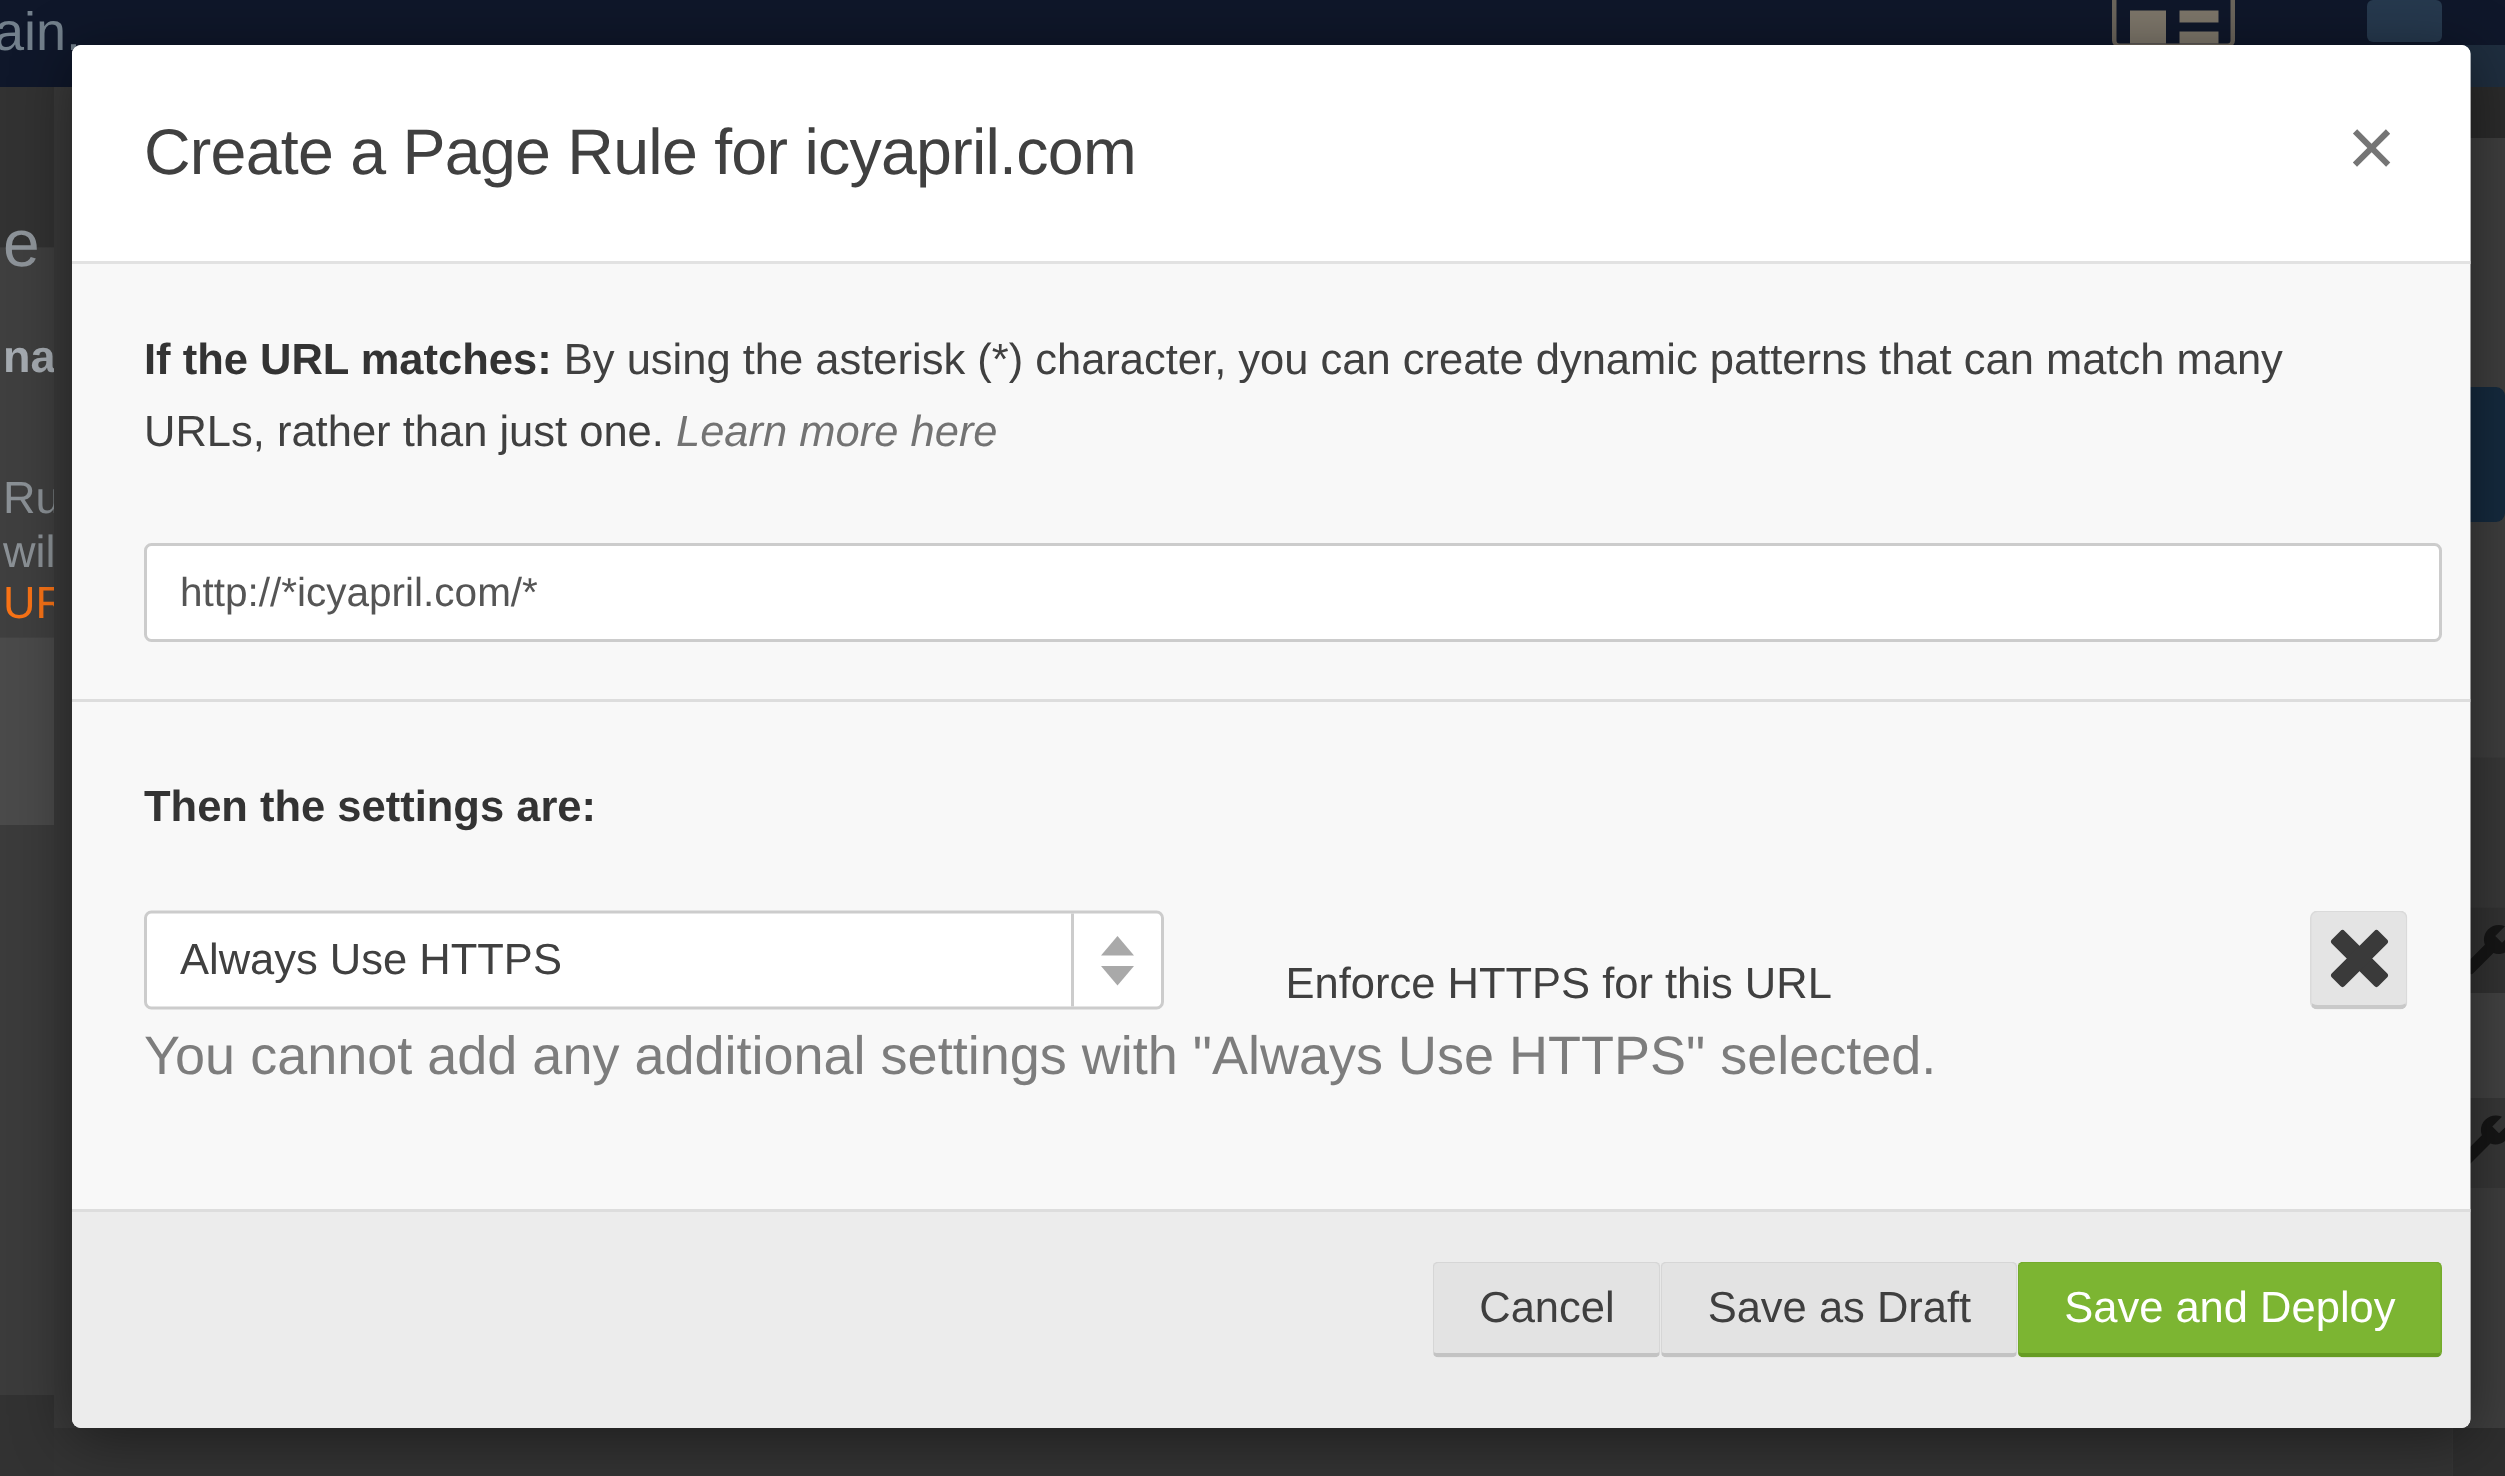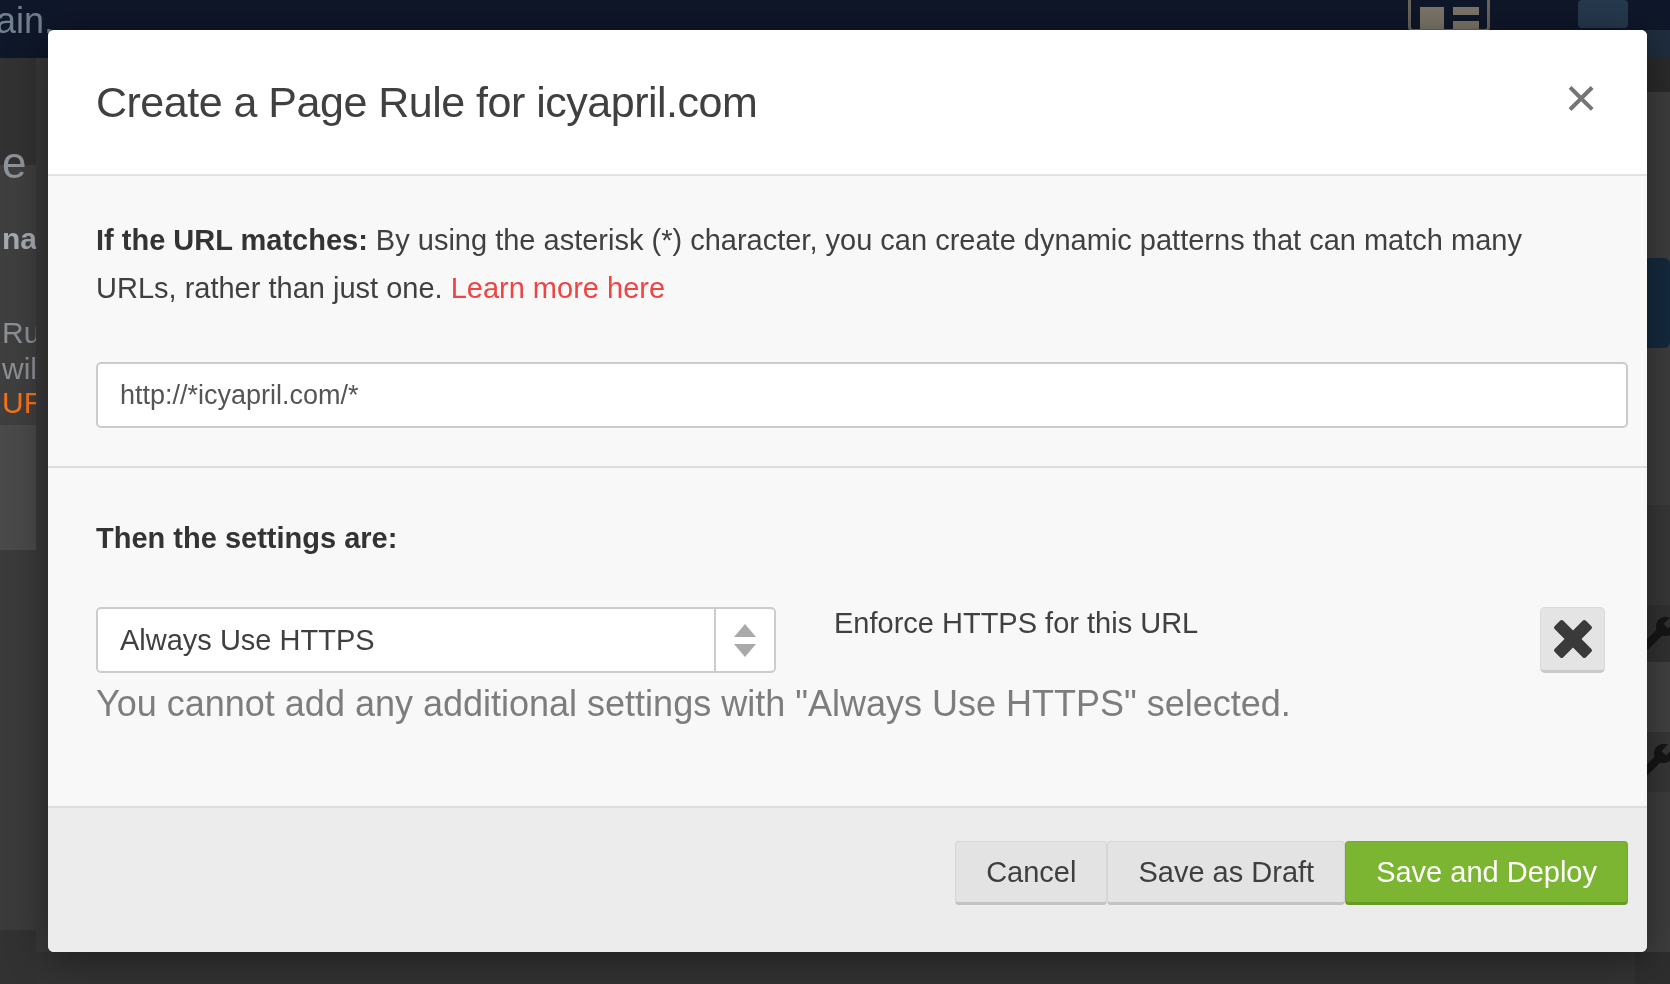--- a/index.html
+++ b/index.html
@@ -60,30 +60,30 @@
   .modal-header { position:relative; height:146px; flex:0 0 146px; background:#ffffff;
     display:flex; align-items:center; padding-left:48px; border-bottom:2px solid #e2e2e2; }
   .modal-title { font-size:43px; font-weight:300; color:#404040; letter-spacing:-0.5px; }
   .close-btn { position:absolute; right:40px; top:42px; width:52px; height:52px;
     background:none; border:none; font-size:56px; font-weight:300; color:#757575;
     line-height:48px; text-align:center; cursor:pointer; font-family:inherit; }
 
   .section-url { padding:40px 19px 38px 48px; }
   .intro { font-size:29px; line-height:48px; color:#404040; max-width:1500px; }
   .intro strong { color:#333333; }
-  .intro a { color:#ef4444; text-decoration:none; }
+  .intro a { color:#737373; text-decoration:none;font-style:italic; }
   .url-input { display:block; width:100%; height:66px; margin-top:50px;
     border:2px solid #cccccc; border-radius:5px; background:#ffffff;
     font-family:inherit; font-size:27px; color:#555555; padding:0 22px; outline:none; }
 
   .divider { border:none; height:2px; background:#dddddd; width:100%; }
 
   .section-settings { padding:54px 19px 0 48px; }
   .settings-heading { font-size:29px; font-weight:700; color:#333333; }
-  .setting-row { display:flex; align-items:flex-start; margin-top:52px; height:66px; }
+  .setting-row { display:flex; align-items:flex-end; margin-top:52px; height:66px;gap:23px; }
   .fake-select { display:flex; width:680px; height:66px; background:#ffffff;
     border:2px solid #cccccc; border-radius:5px; cursor:pointer; }
   .fake-select .sel-text { flex:1; display:flex; align-items:center; padding-left:22px;
     font-size:29px; color:#404040; }
   .sel-arrows { flex:0 0 60px; border-left:2px solid #cccccc;
     display:flex; flex-direction:column; align-items:center; justify-content:center; gap:7px; }
   .tri { width:0; height:0; border-left:11px solid transparent; border-right:11px solid transparent; }
   .tri-up   { border-bottom:13px solid #a9a9a9; }
   .tri-down { border-top:13px solid #a9a9a9; }
   .setting-desc { font-size:29px; color:#404040; margin-left:58px; }

